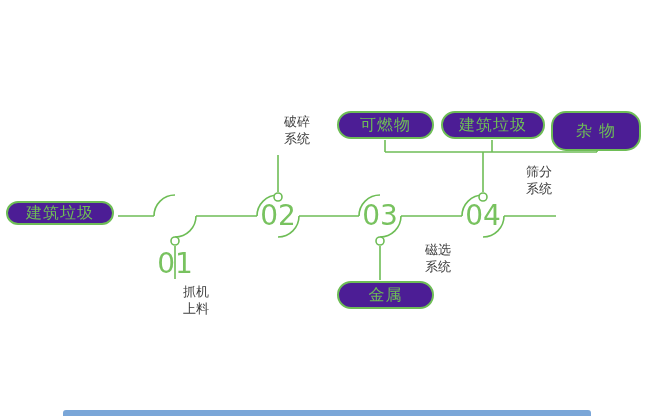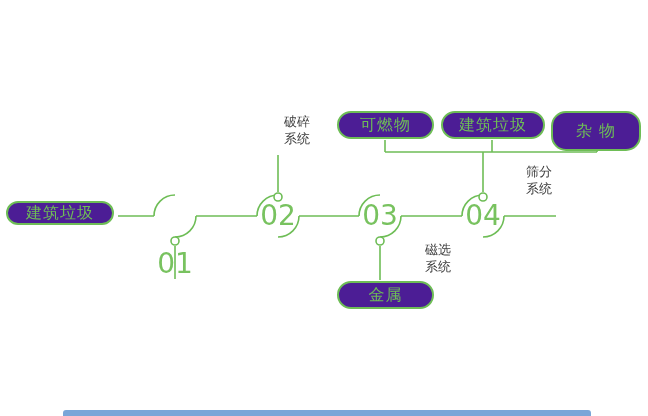--- a/index.html
+++ b/index.html
@@ -102,20 +102,24 @@
 
   <div class="pill" style="left:6px; top:201px; width:108px; height:24px;">
     <span>建筑垃圾</span>
   </div>
 
   <div class="step-num" style="left:150px; top:199px;margin-top:48px;">01</div>
   <div class="step-num" style="left:253px; top:199px;">02</div>
   <div class="step-num" style="left:355px; top:199px;">03</div>
   <div class="step-num" style="left:458px; top:199px;">04</div>
 
+  <div class="sys-label centered" style="left:145px; top:283px; width:64px;">
+    <span>抓机</span>
+    <span>上料</span>
+  </div>
   <div class="sys-label centered" style="left:246px; top:113px; width:64px;">
     <span>破碎</span>
     <span>系统</span>
   </div>
   <div class="sys-label" style="left:391px; top:241px; width:60px;">
     <span>磁选</span>
     <span>系统</span>
   </div>
   <div class="sys-label" style="left:492px; top:163px; width:60px;">
     <span>筛分</span>

